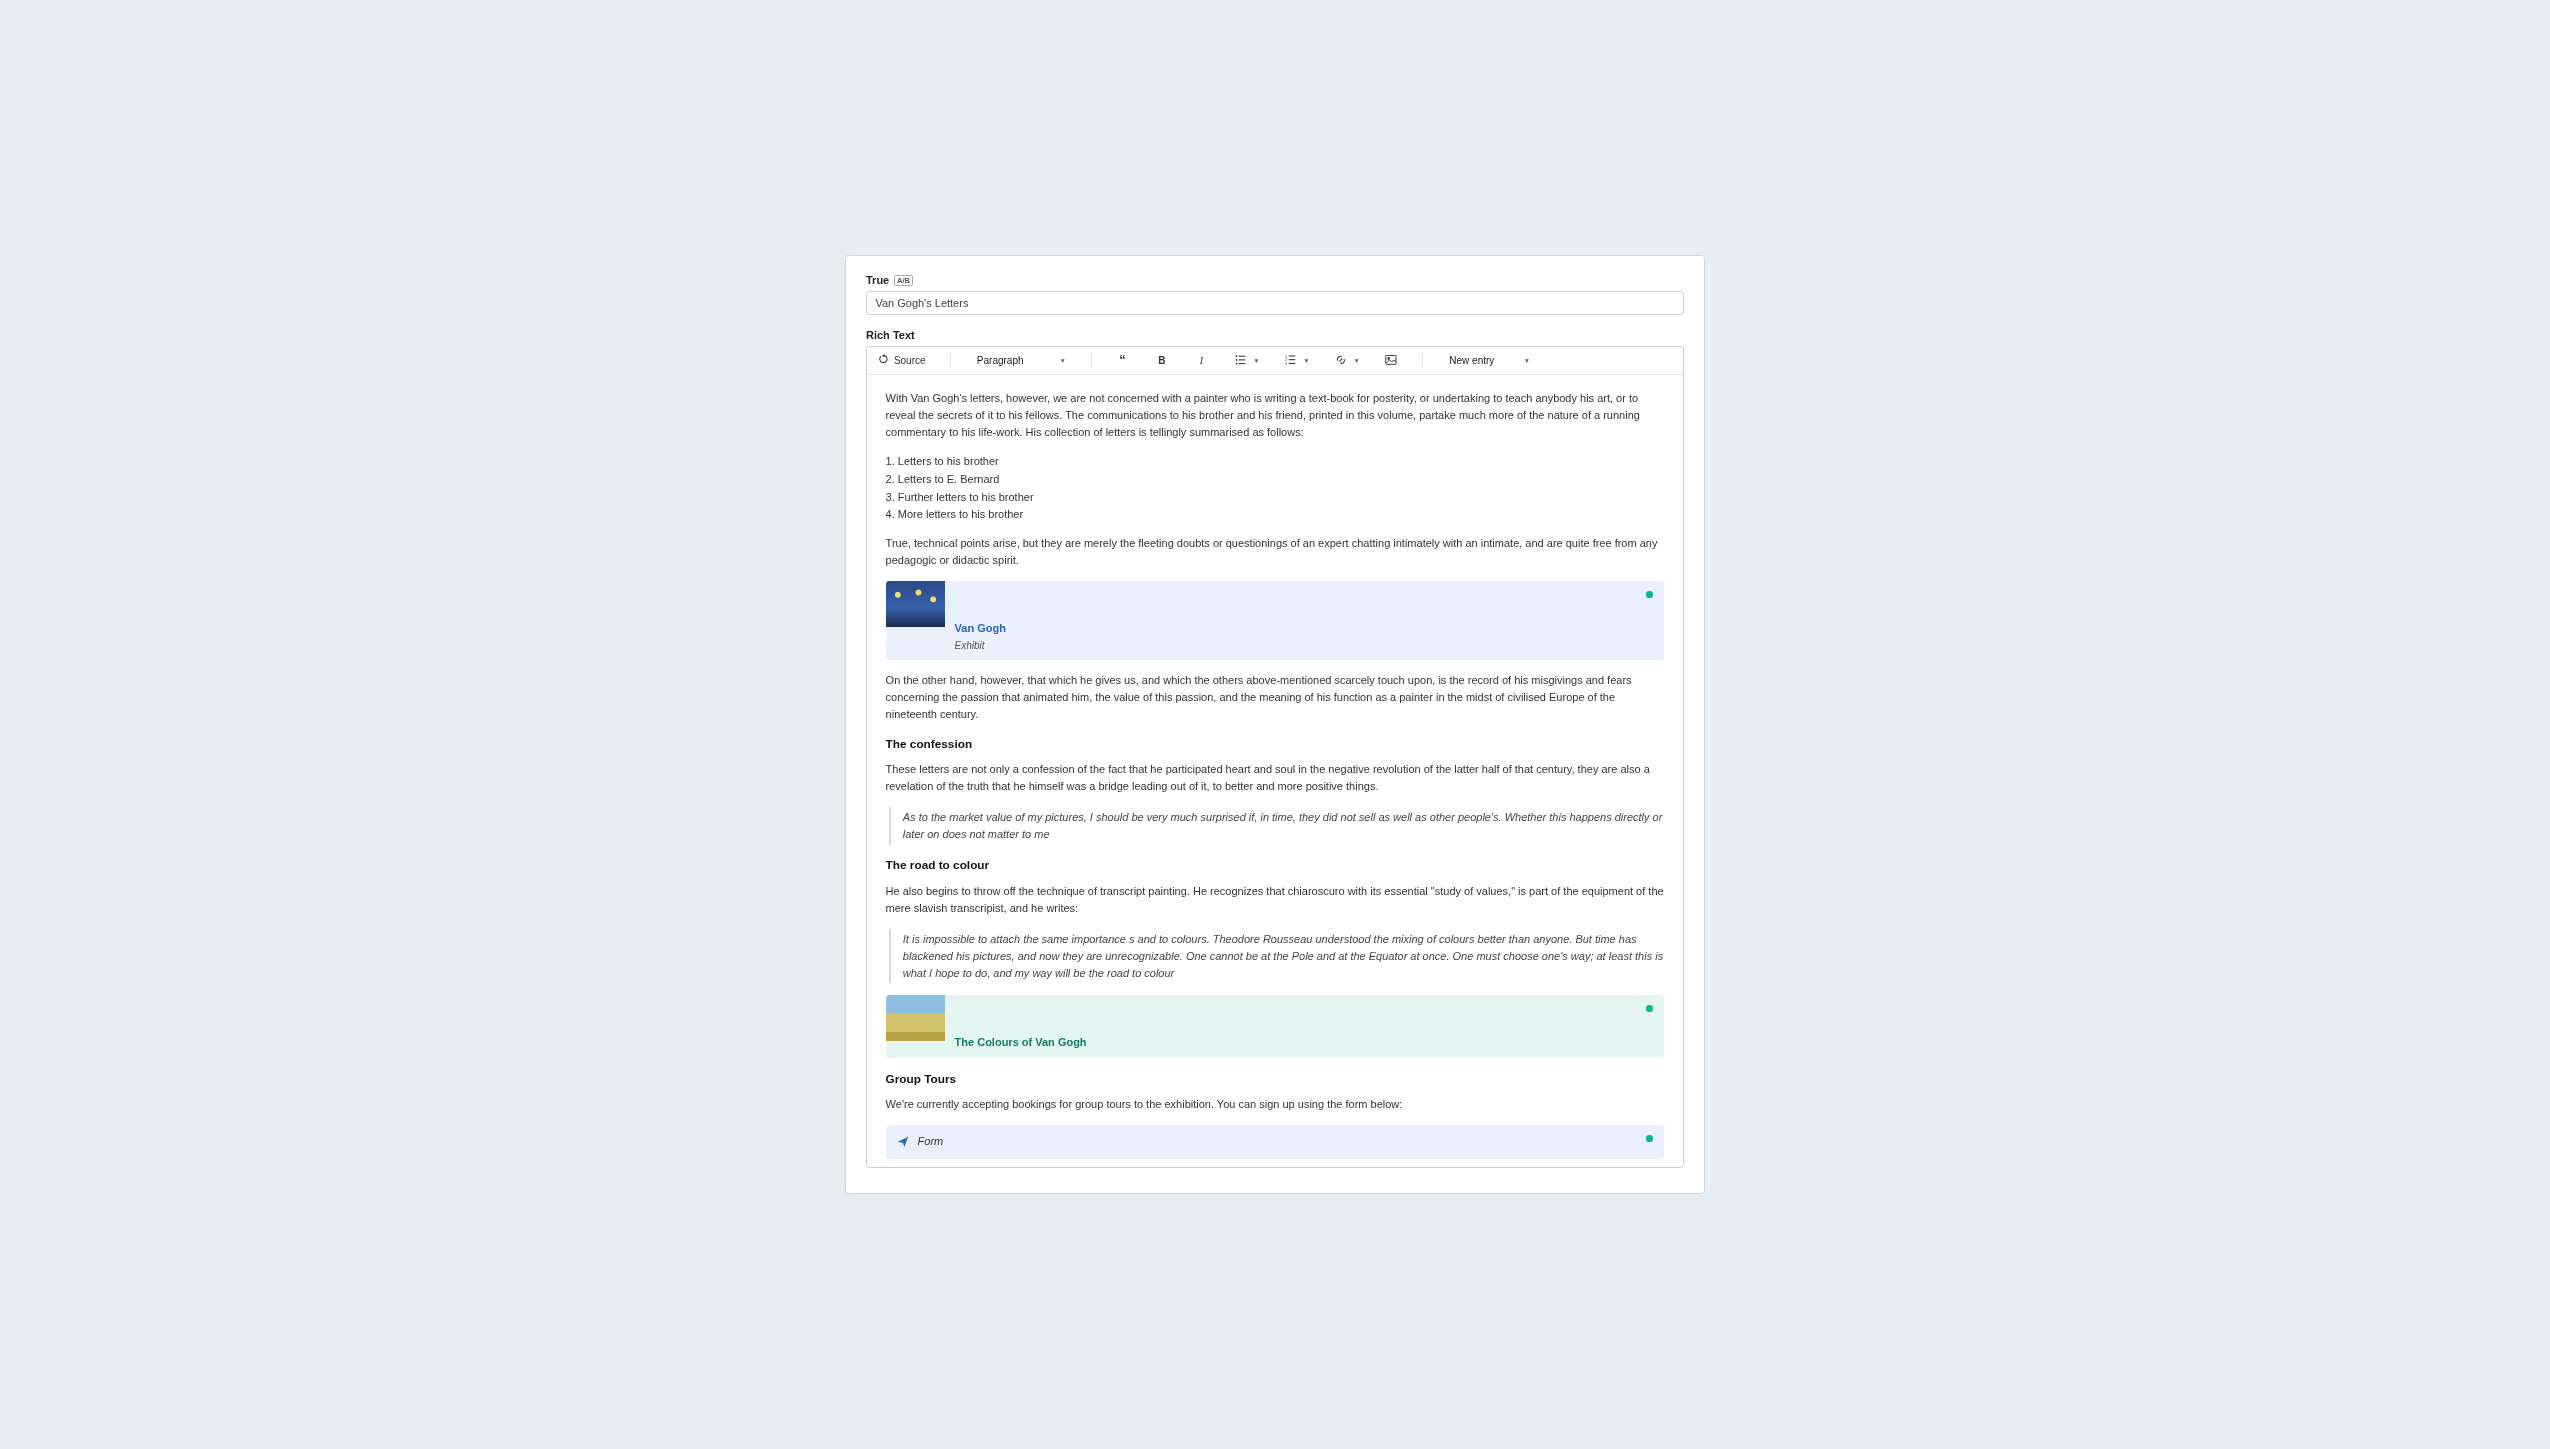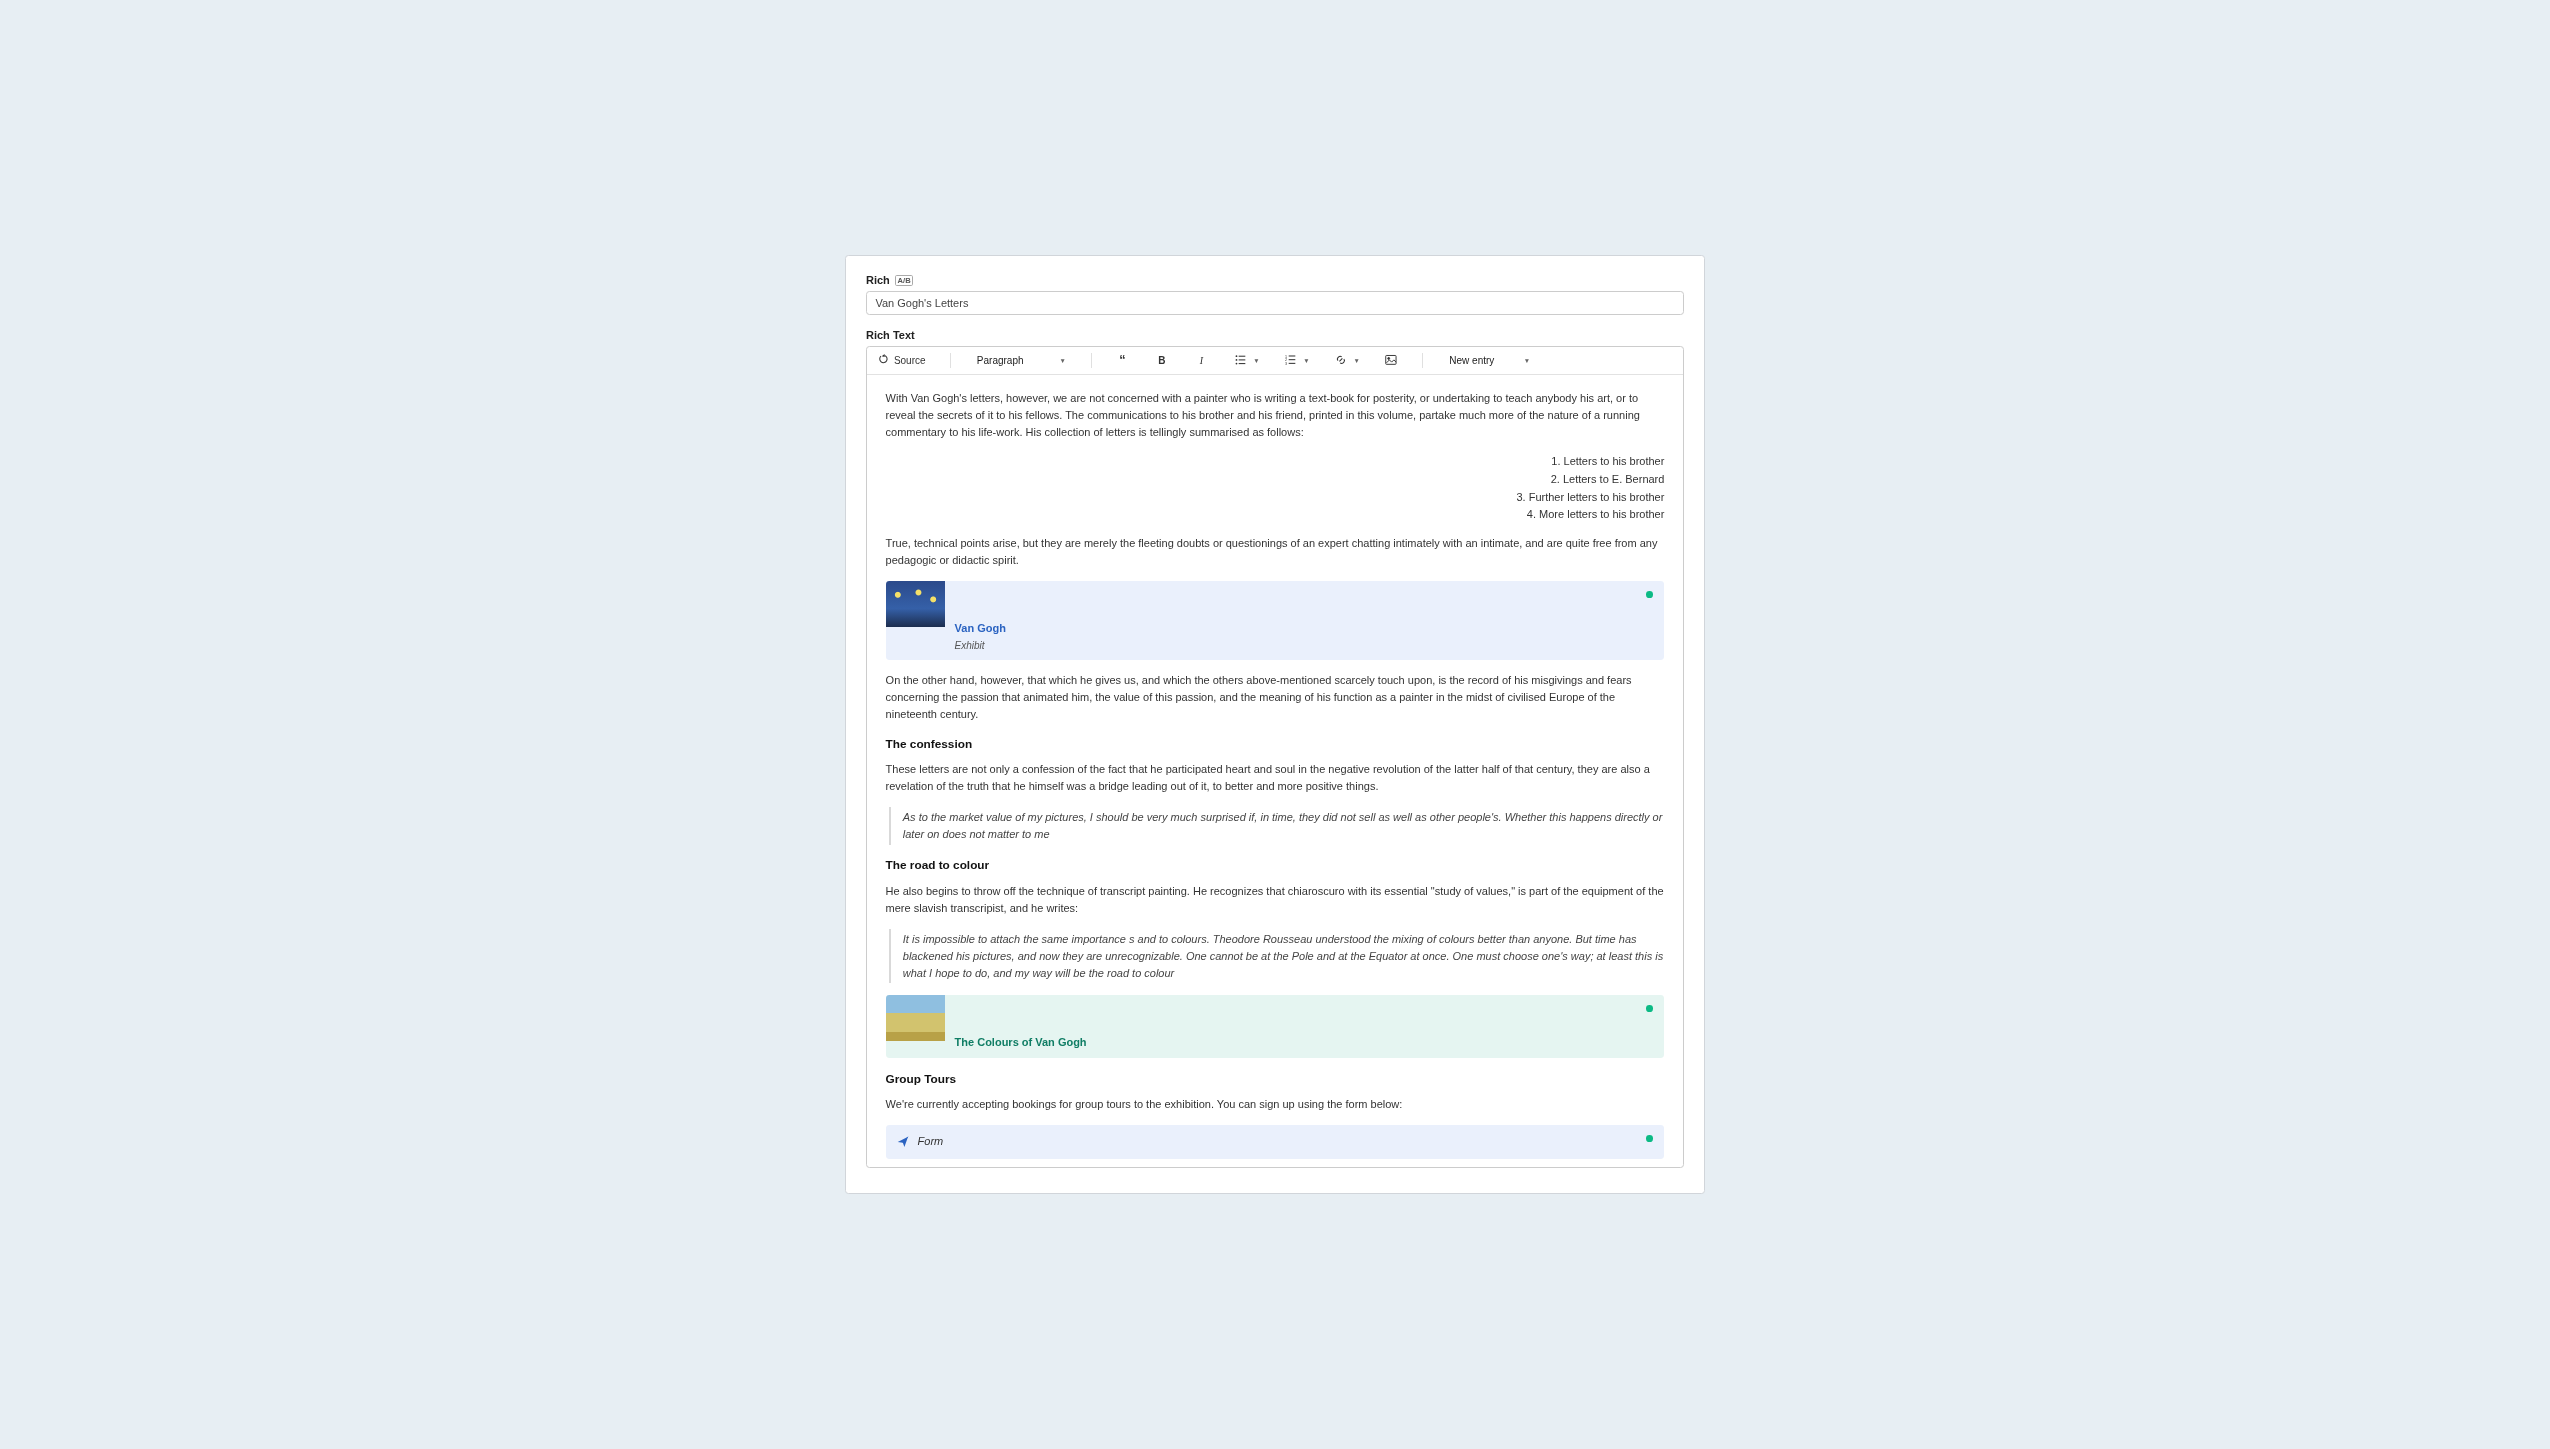--- a/index.html
+++ b/index.html
@@ -75,21 +75,21 @@
   display:flex; align-items:center; padding:3.4px 6.7px;
   font-size:10px; cursor:pointer; min-width:101px; justify-content:space-between;
 }
 .content {
   padding: 15px 18.6px 8.4px 18.6px;
   font-size: 11px;
   line-height: 1.55;
   color: #333;
 }
 .content p { margin-bottom: 11.8px; }
-.content ol { margin: 0 0 11.8px 0; padding-left: 0; list-style:none;text-align:right; }
+.content ol { margin: 0 0 11.8px 0; padding-left: 0; list-style:none; }
 .content ol li { margin-bottom:0.8px; }
 .heading2 { font-weight:700; font-size:11.8px; margin: 6.7px 0 8.4px 0; color:#111; }
 .embed-blue, .embed-teal {
   display:flex; align-items:stretch;
   border-radius:3.4px; padding:0; margin:5px 0 11.8px 0;
   position:relative; overflow:hidden;
 }
 .embed-blue { background:#eaf0fc; }
 .embed-teal { background:#e5f5f1; }
 .thumb {
@@ -136,21 +136,21 @@
 .embed-form .form-label { font-style:italic; font-size:11px; color:#333; }
 svg { display:block; }
 </style>
 </head>
 <body>
 
 <div class="panel">
 
   
   <div class="field-label">
-    <span>Rich</span>
+    <span>True</span>
     <span class="badge-ab">A/B</span>
   </div>
   <input class="title-input" type="text" value="Van Gogh's Letters" style="">
 
   
   <div class="field-label">
     <span>Rich Text</span>
   </div>
 
   <div class="richtext-box">

